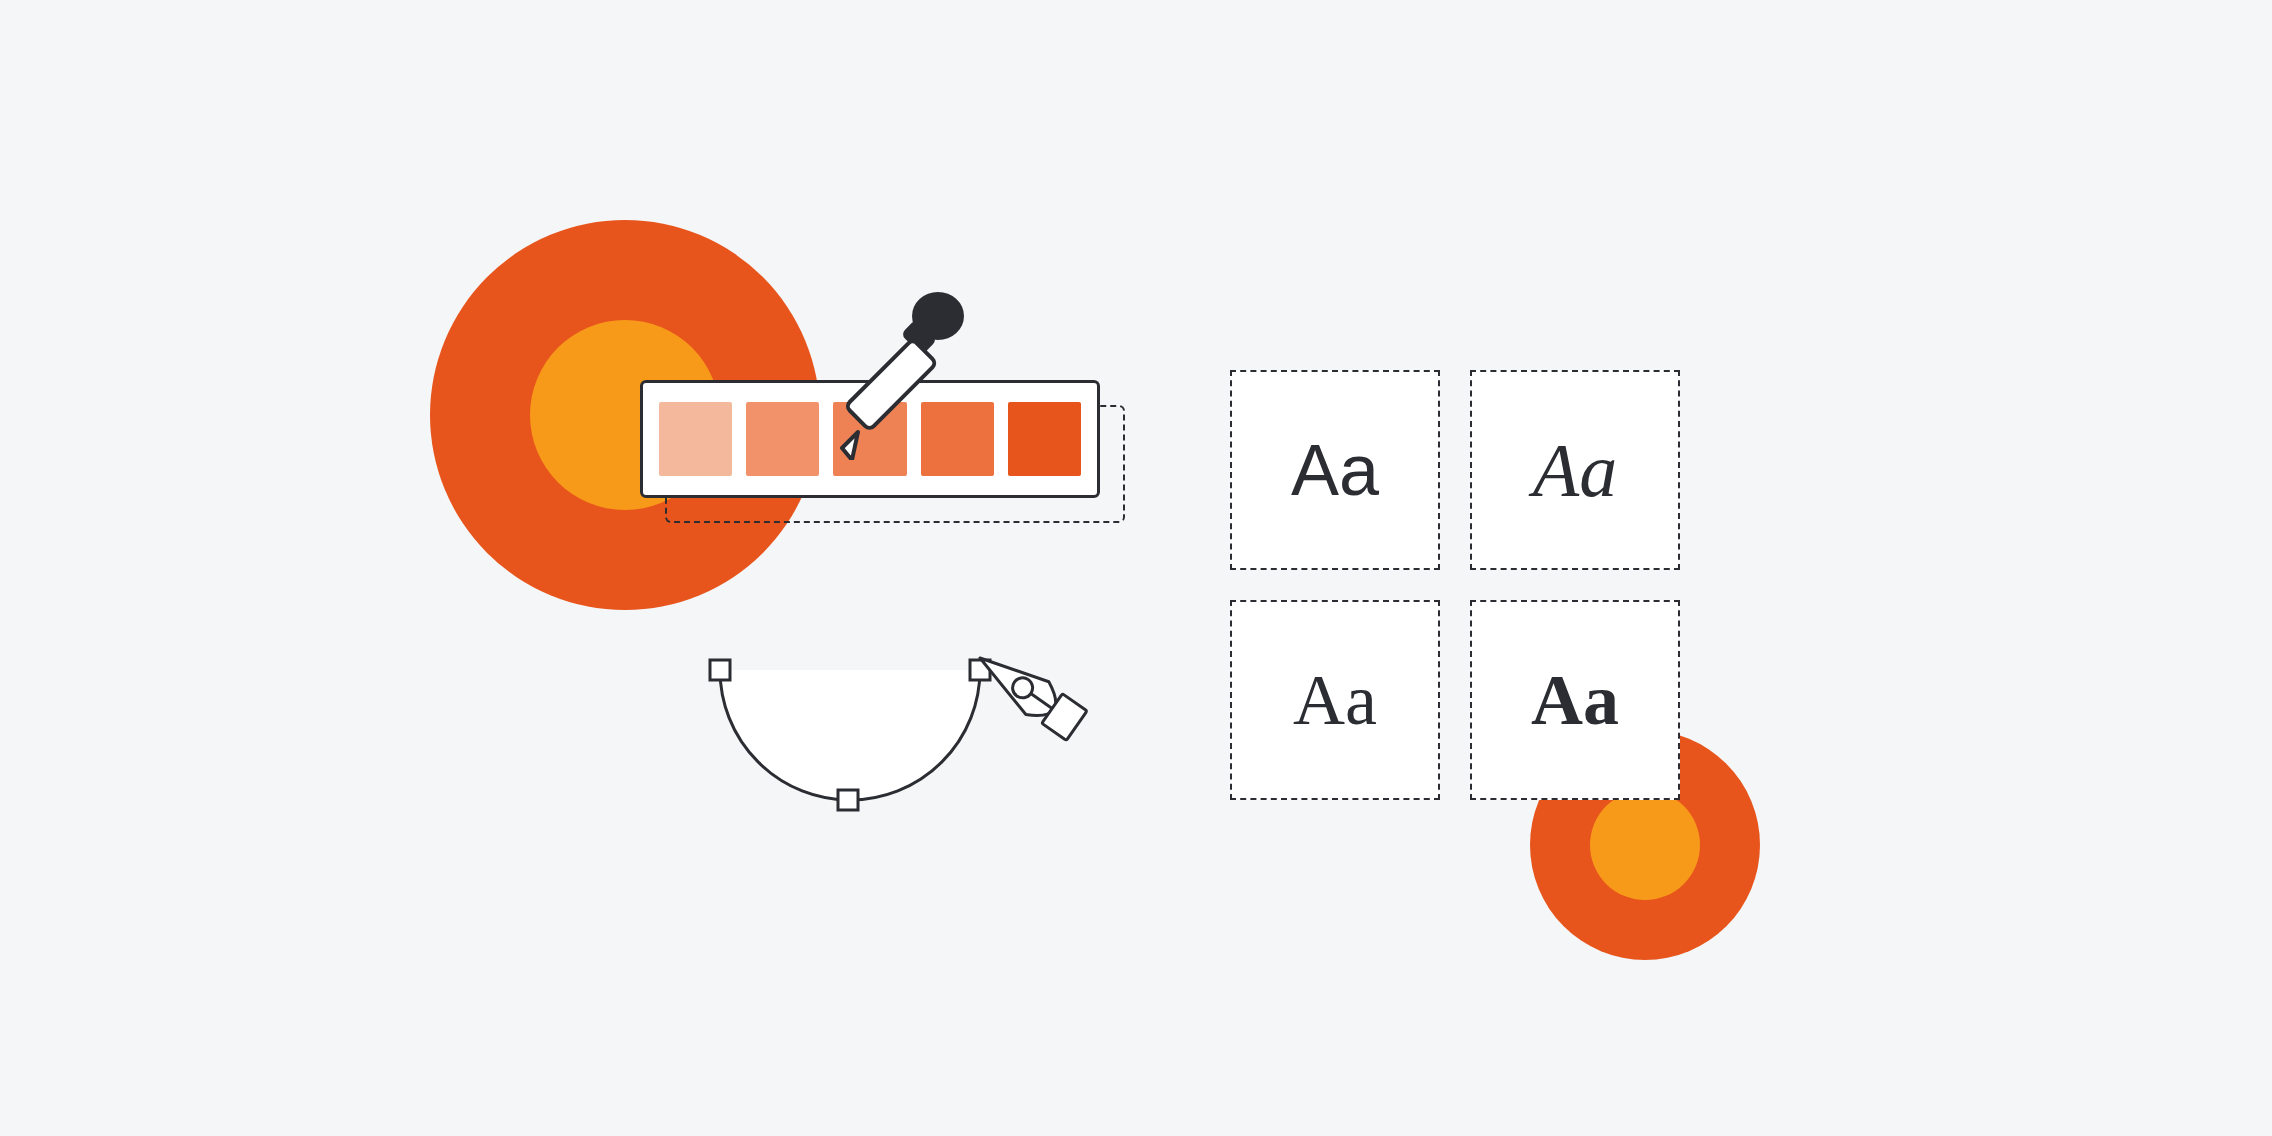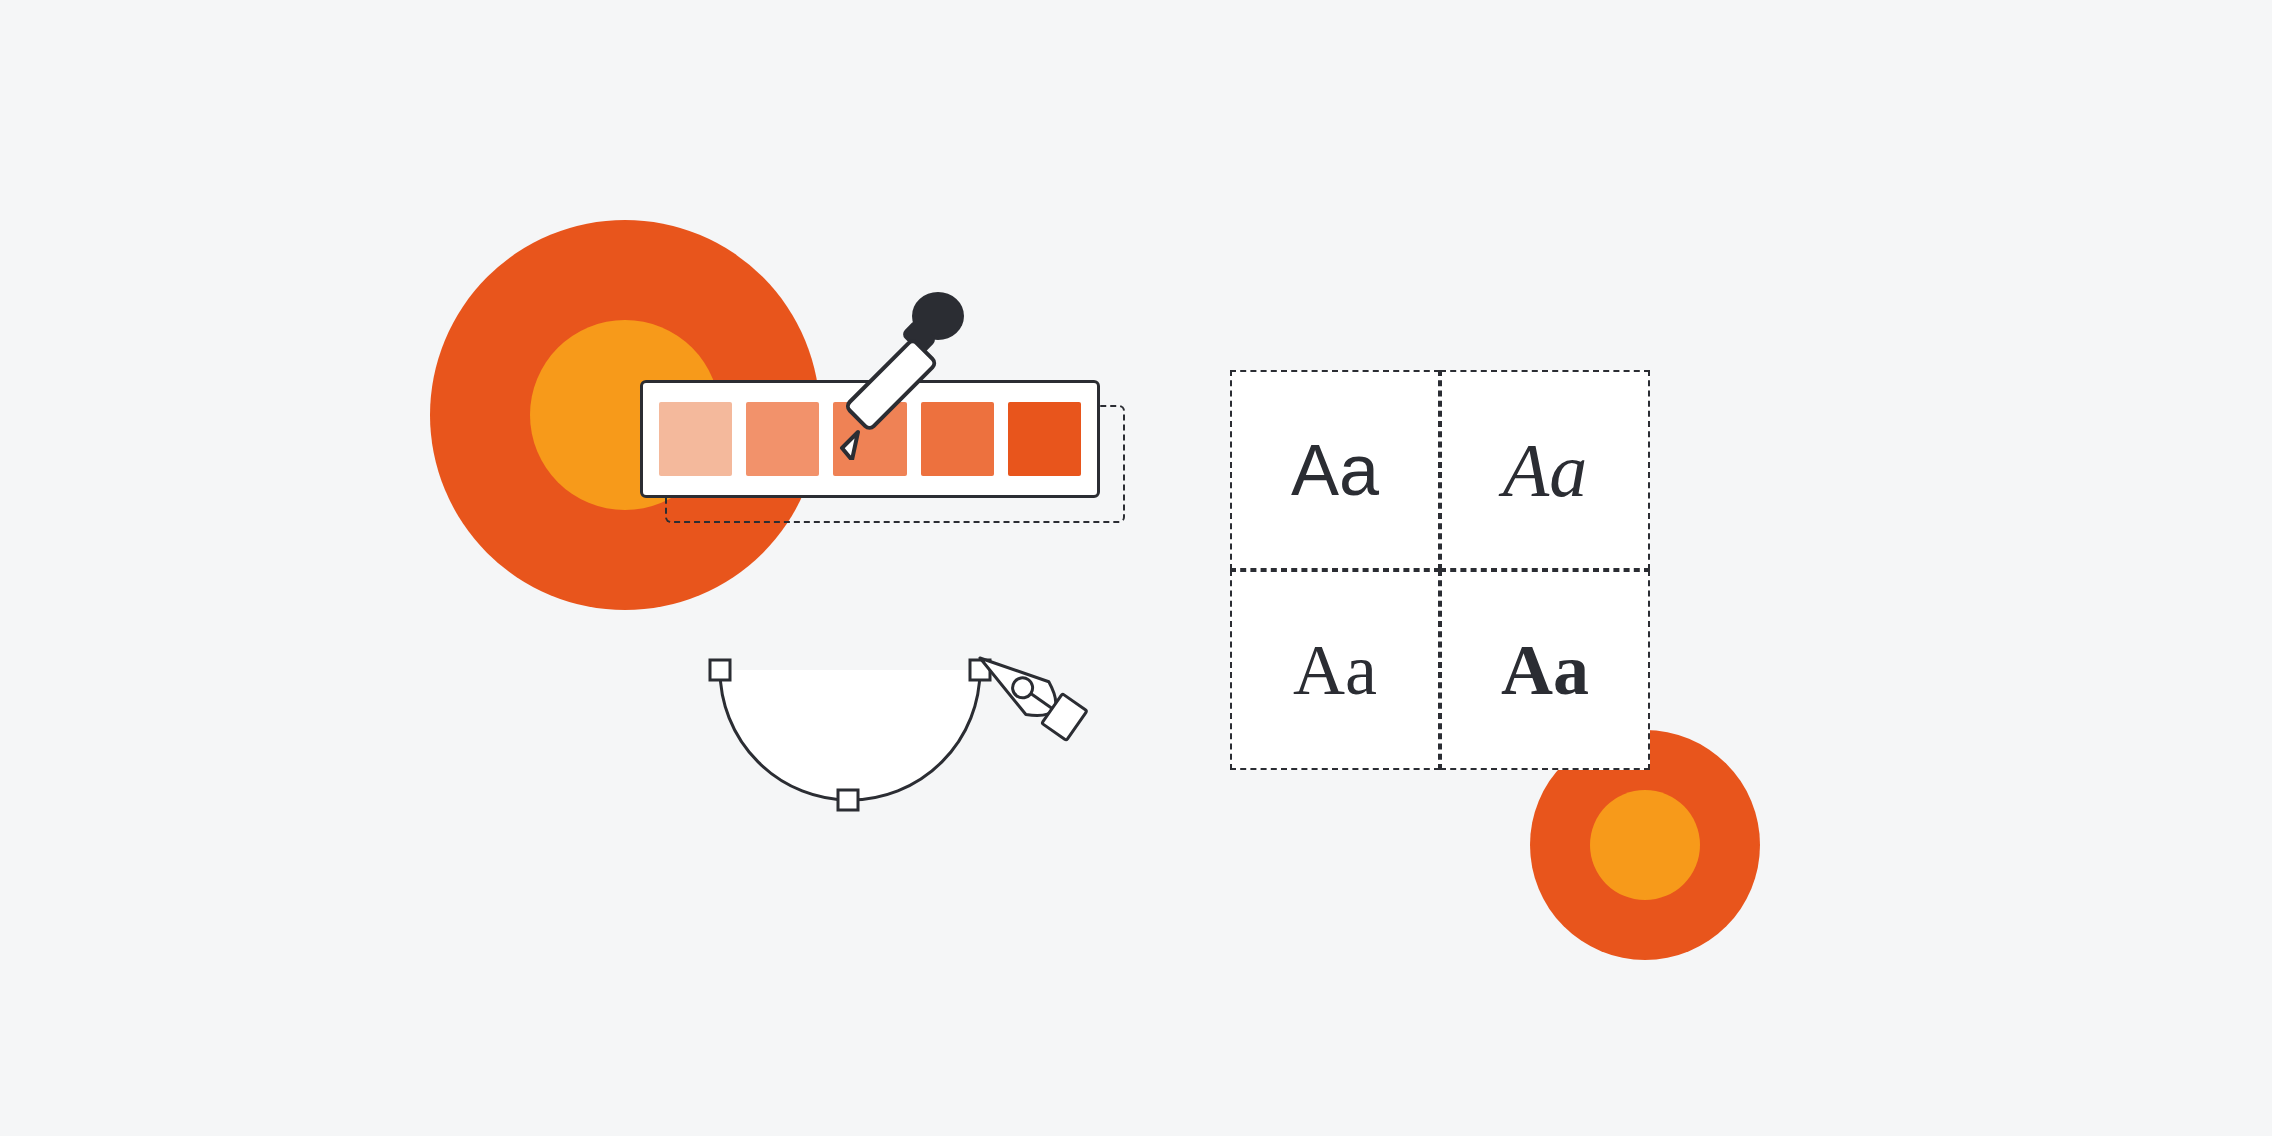--- a/index.html
+++ b/index.html
@@ -92,20 +92,21 @@
     width: 460px; height: 220px;
   }
 
   
   .font-grid {
     position: absolute;
     left: 1230px; top: 370px;
     display: grid;
     grid-template-columns: 210px 210px;
     grid-template-rows: 200px 200px;
+    gap: 30px;
   }
   .font-card {
     border: 2px dashed #2b2d33;
     background: #fff;
     display: flex;
     align-items: center;
     justify-content: center;
     font-size: 72px;
     color: #2b2d33;
   }

